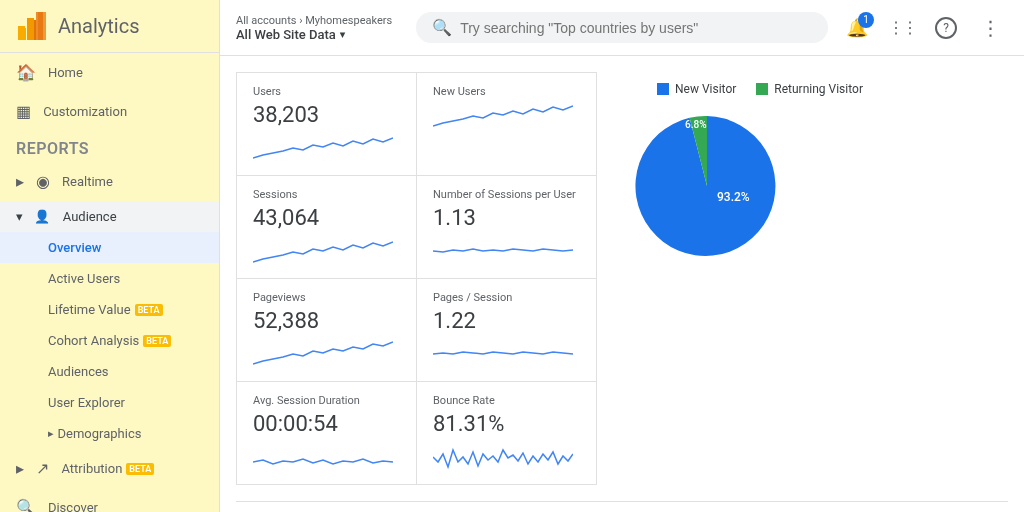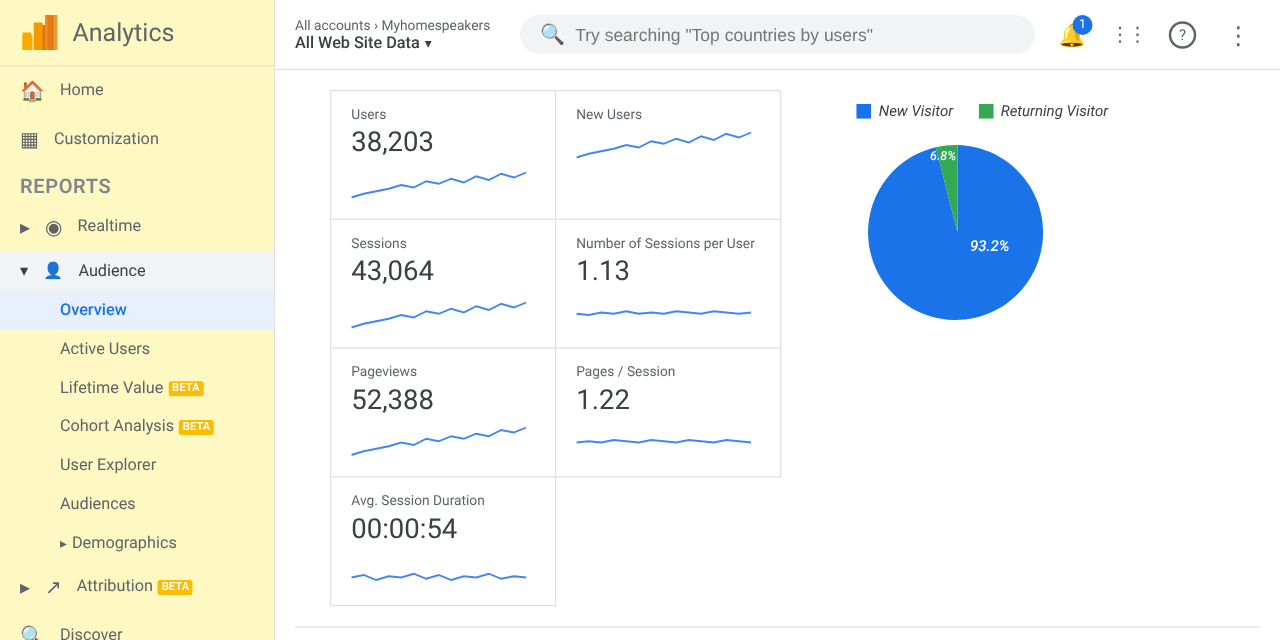--- a/index.html
+++ b/index.html
@@ -212,23 +212,22 @@
       display: flex;
       align-items: flex-end;
       gap: 1px;
       overflow: hidden;
     }
 
     
     .chart-area {
       display: flex;
       flex-direction: column;
-      align-items: center;
+      align-items: flex-start;
       padding: 10px 20px;
-      font-style: italic;
     }
     .legend {
       display: flex;
       gap: 20px;
       margin-bottom: 10px;
       font-size: 12px;
       align-self: flex-start;
       margin-left: 40px;
     }
     .legend-item {
@@ -236,21 +235,20 @@
       align-items: center;
       gap: 6px;
     }
 
     
     .top-section {
       display: flex;
       gap: 0;
       margin-bottom: 16px;
       align-items: flex-start;
-      margin-left: 28px;
     }
 
     
     .demographics-section {
       display: flex;
       gap: 0;
       border-top: 1px solid #e0e0e0;
       padding-top: 12px;
     }
 
@@ -307,24 +305,24 @@
   </div>
   <div class="sidebar-sub-item">
     <span>Lifetime Value</span>
     <span class="badge-beta">BETA</span>
   </div>
   <div class="sidebar-sub-item">
     <span>Cohort Analysis</span>
     <span class="badge-beta">BETA</span>
   </div>
   <div class="sidebar-sub-item">
+    <span>Audiences</span>
+  </div>
+  <div class="sidebar-sub-item">
     <span>User Explorer</span>
-  </div>
-  <div class="sidebar-sub-item">
-    <span>Audiences</span>
   </div>
   <div class="sidebar-sub-item">
     <span class="nav-icon" style="margin-right:4px; font-size:11px;">▸</span>
     <span>Demographics</span>
   </div>
 
   <div class="sidebar-nav-item">
     <span class="nav-icon">▸</span>
     <span class="nav-icon">↗</span>
     <span>Attribution</span>
@@ -431,20 +429,29 @@
 
         <div class="metric-card">
           <div class="metric-label">Avg. Session Duration</div>
           <div class="metric-value">00:00:54</div>
           <div class="mini-chart">
             <svg width="140" height="30" viewBox="0 0 140 30">
               <polyline points="0,20 10,18 20,22 30,19 40,20 50,17 60,21 70,18 80,22 90,19 100,20 110,17 120,21 130,19 140,20" fill="none" stroke="#4285f4" stroke-width="1.5"></polyline>
             </svg>
           </div>
         </div>
+        <div class="metric-card">
+          <div class="metric-label">Bounce Rate</div>
+          <div class="metric-value">81.31%</div>
+          <div class="mini-chart">
+            <svg width="140" height="30" viewBox="0 0 140 30">
+              <polyline points="0,15 5,20 10,12 15,25 20,8 25,20 30,15 35,22 40,10 45,24 50,12 55,18 60,14 65,20 70,8 75,16 80,13 85,19 90,11 95,22 100,14 105,20 110,12 115,18 120,10 125,22 130,14 135,19 140,12" fill="none" stroke="#4285f4" stroke-width="1.5"></polyline>
+            </svg>
+          </div>
+        </div>
       </div>
 
       <div class="chart-area">
         <div class="legend">
           <div class="legend-item">
             <svg width="12" height="12">
                 <rect width="12" height="12" fill="#1a73e8"></rect>
               </svg>
             <span>New Visitor</span>
           </div>

